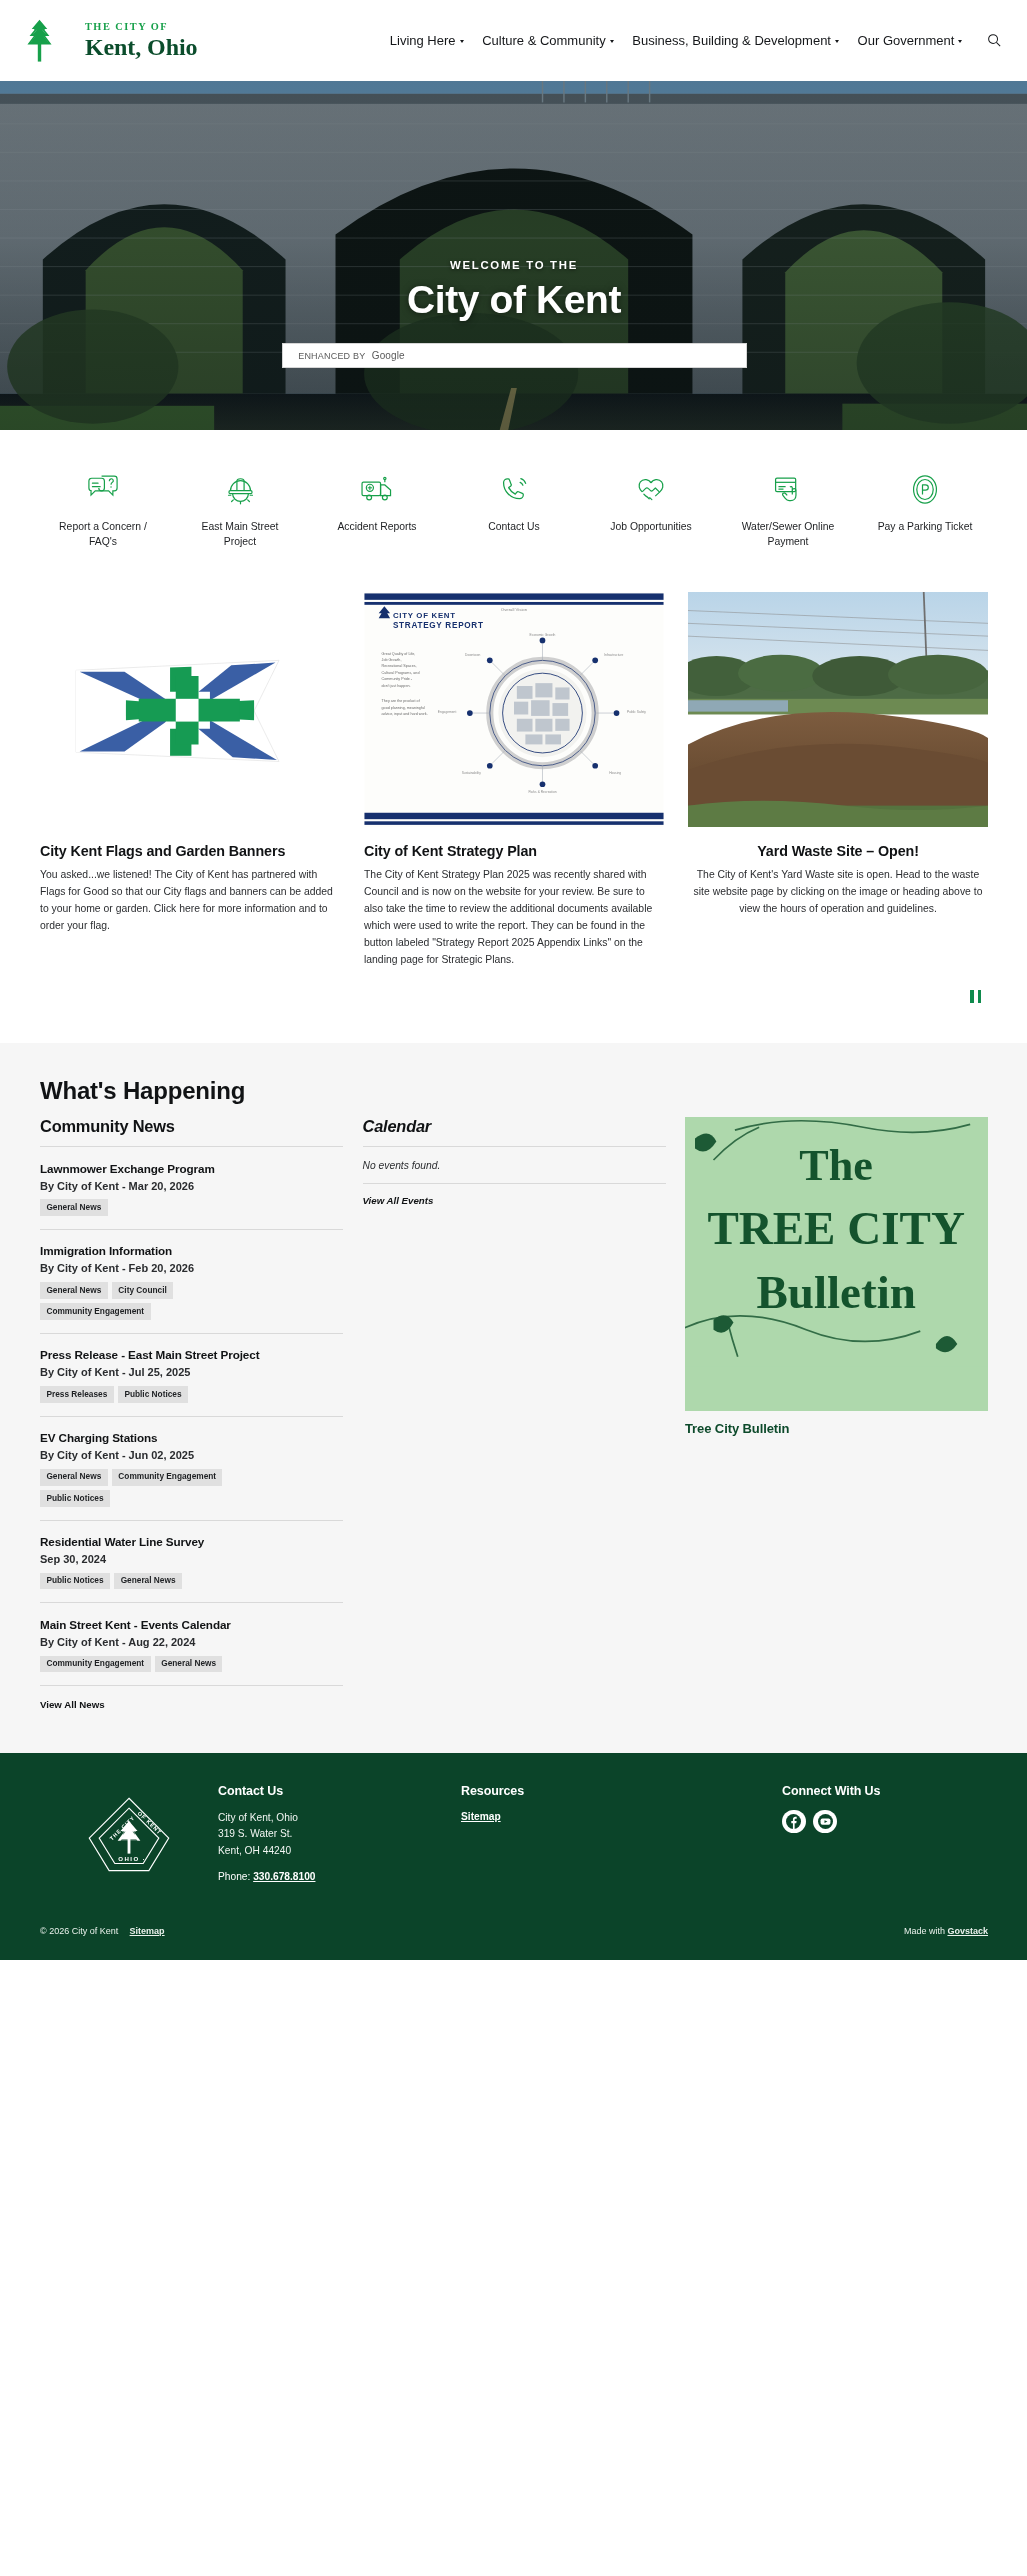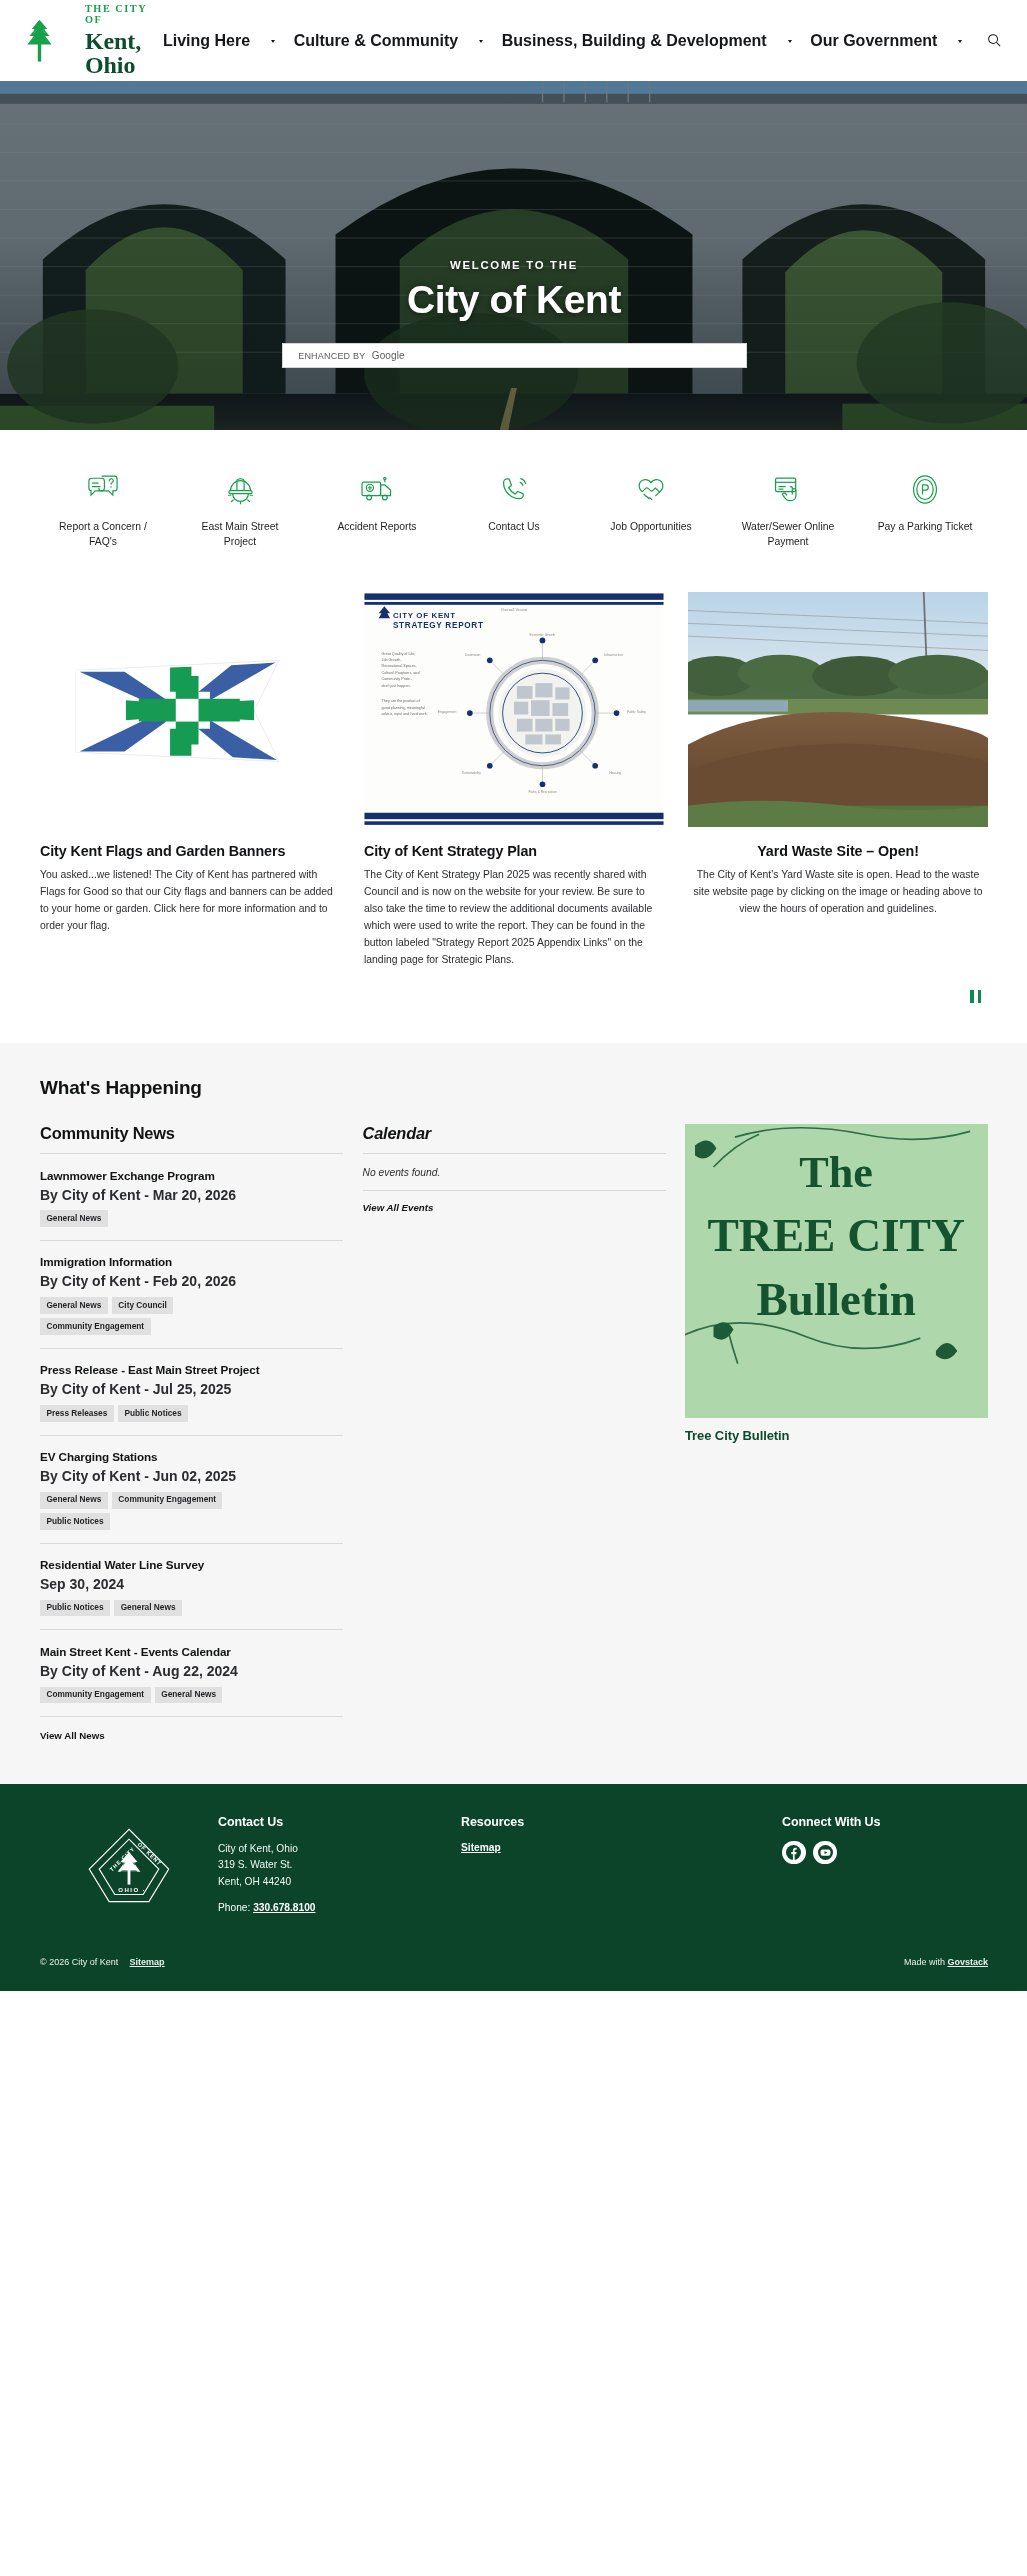--- a/index.html
+++ b/index.html
@@ -41,23 +41,23 @@
   }
   .nav {
     margin-left: auto;
     display: flex;
     align-items: center;
     gap: 18.6px;
   }
   .nav-item {
     display: flex;
     align-items: center;
-    gap: 21px;
-    font-size: 16px;
-    font-weight: 700;
+    gap: 4px;
+    font-size: 13px;
+    font-weight: 400;
     color: #15171a;
     cursor: pointer;
     white-space: nowrap;
     font-family: "Liberation Sans", sans-serif;
   }
   .caret {
     width: 0; height: 0;
     border-left: 2.9px solid transparent;
     border-right: 2.9px solid transparent;
     border-top: 3.6px solid #15171a;
@@ -198,25 +198,25 @@
   .pause-btn i { display:block; width: 3.6px; height: 13px; background: #0f8a4d; }
 
   
   .happening {
     background: #f6f6f6;
     padding: 34px 0 43px;
     margin-top: 20px;
   }
   .wrap { width: 948px; margin: 0 auto; }
   .sec-title {
-    font-size: 19px;
+    font-size: 24px;
     font-weight: 700;
     color: #111315;
     letter-spacing: -0.2px;
-    margin-bottom: 25px;
+    margin-bottom: 12px;
   }
   .cols { display: flex; gap: 0; justify-content: space-between; align-items: flex-start; }
   .col-news { width: 303px; }
   .col-cal  { width: 303px; font-style: italic; }
   .col-bul  { width: 303px; }
   .col-head {
     font-size: 16.4px;
     font-weight: 700;
     color: #111315;
     letter-spacing: -0.2px;
@@ -225,21 +225,21 @@
   }
   .news-item { padding: 14.3px 0 13px; border-bottom: 0.7px solid #d9d9d9; }
   .news-item:last-of-type { }
   .news-title {
     font-size: 11.7px;
     font-weight: 700;
     color: #111315;
     letter-spacing: -0.1px;
     cursor: pointer;
   }
-  .news-meta { font-size: 14px; font-weight: 700; color: #2a2c2f; margin-top: 5px; }
+  .news-meta { font-size: 11px; font-weight: 700; color: #2a2c2f; margin-top: 5px; }
   .tags { display: flex; flex-wrap: wrap; gap: 4.3px; margin-top: 7.8px; max-width: 235px; }
   .tag {
     background: #e0e0e0;
     color: #1e2023;
     font-size: 8.3px;
     font-weight: 700;
     padding: 3.6px 6.4px;
     cursor: pointer;
     line-height: 1.15;
   }

